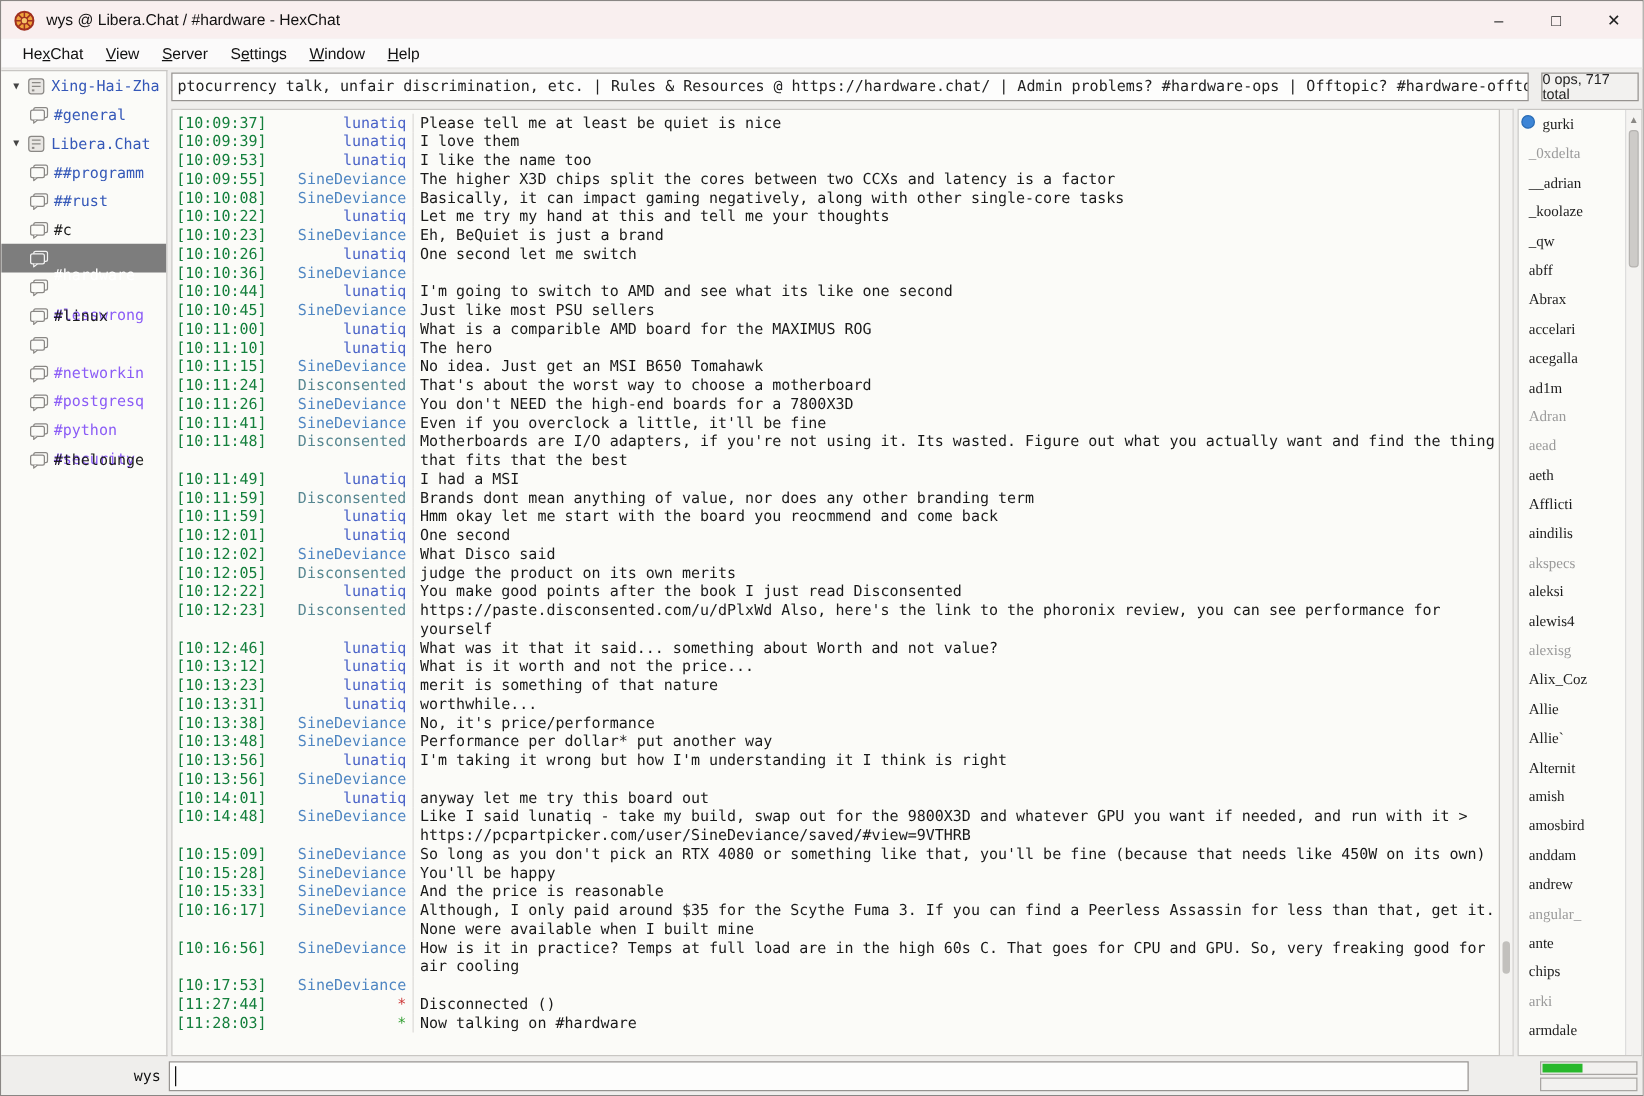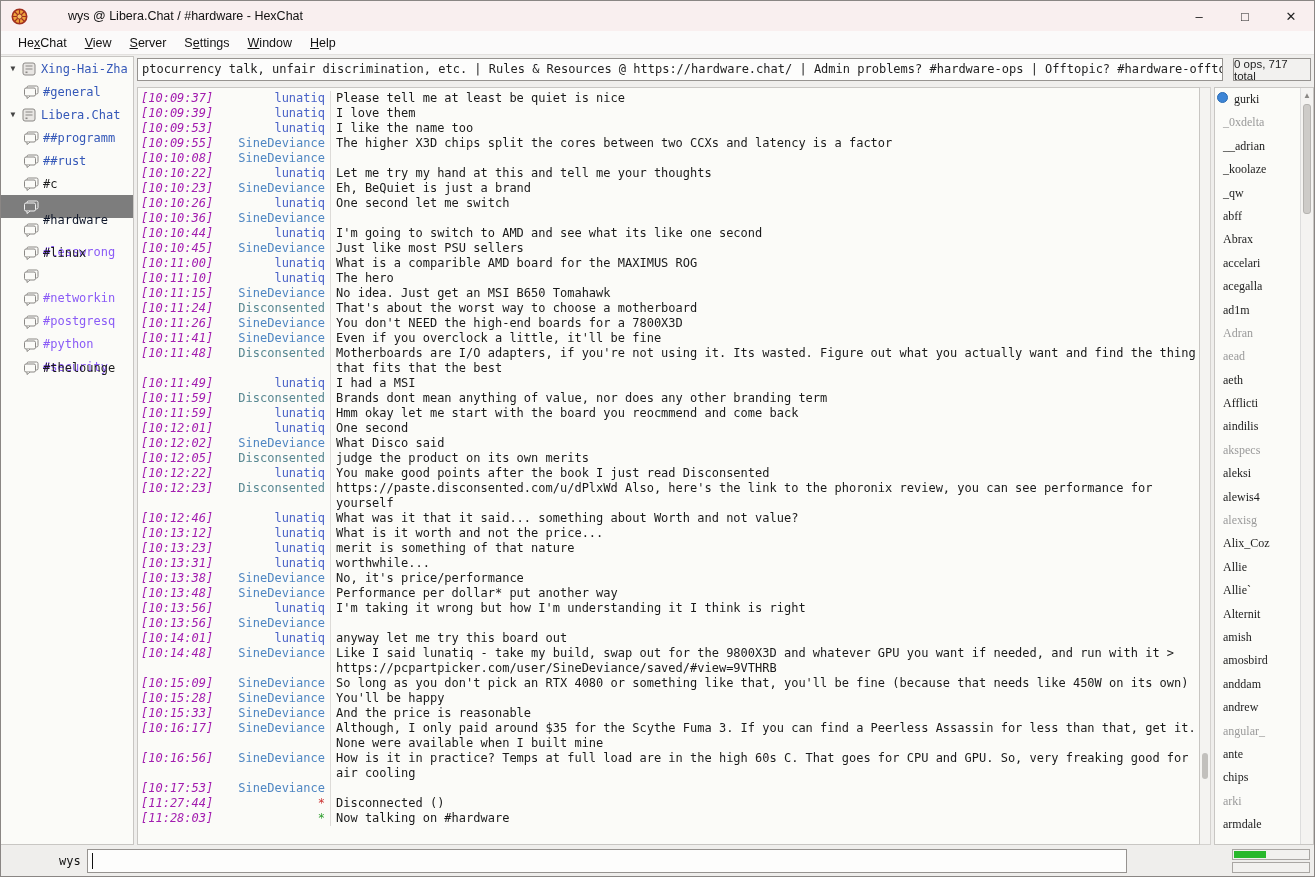--- a/index.html
+++ b/index.html
@@ -1,21 +1,21 @@
 <!DOCTYPE html>
 <html><head>
 <meta charset="utf-8">
 <style>
   * { margin:0; padding:0; box-sizing:border-box; }
   html,body { width:1315px; height:877px; overflow:hidden; }
   body { font-family:"Liberation Sans", sans-serif; background:#efeeec; color:#1a1a1a; }
   .window { width:1315px; height:877px; display:flex; flex-direction:column; border:1px solid #8a8684; }
 
   
-  .titlebar { height:30px; background:#f9efef; display:flex; align-items:center; padding-left:10px; flex:0 0 auto;gap:31px; }
+  .titlebar { height:30px; background:#f9efef; display:flex; align-items:center; padding-left:10px; flex:0 0 auto; }
   .app-icon { width:17px; height:17px; margin-right:9px; display:inline-block; }
   .title { font-size:12.5px; color:#111; }
   .win-controls { margin-left:auto; display:flex; height:100%; }
   .win-btn { width:46px; height:100%; display:flex; align-items:center; justify-content:center; font-size:13px; color:#222; cursor:default; }
 
   
   .menubar { height:24px; background:#fbfafa; border-bottom:1px solid #e3e1df; display:flex; align-items:center; padding-left:8px; font-size:12.5px; flex:0 0 auto; }
   .menu-item { padding:3px 9px; color:#111; }
   .menu-item u { text-decoration:underline; }
 
@@ -25,55 +25,55 @@
   
   .sidebar { width:133px; flex:0 0 auto; background:#fbfbf8; border:1px solid #c8c6c3; border-left:none; margin:1px 0 1px 0; overflow:hidden; position:relative; }
   .tree-row { height:23px; display:flex; align-items:center; font-family:"DejaVu Sans Mono", monospace; font-size:12px; white-space:nowrap; }
   .tree-expander { width:16px; text-align:center; font-size:8px; color:#444; flex:0 0 auto; }
   .tree-icon { width:16px; height:14px; margin-right:4px; flex:0 0 auto; }
   .tree-label { overflow:hidden;text-align:center; }
   .t-blue { color:#3558b8; }
   .t-normal { color:#1c1c1c; }
   .t-highlight { color:#8b5cf6;margin-top:44px; }
   .row-selected { background:#7d7d7d; }
-  .row-selected .tree-label { color:#0f172a;margin-top:26px; }
+  .row-selected .tree-label { color:#ffffff;margin-top:26px; }
   .indent-server { padding-left:4px; }
   .indent-chan { padding-left:22px; }
 
   
   .centercol { flex:1 1 auto; display:flex; flex-direction:column; min-width:0; padding:1px 0 1px 3px; }
   .topic-row { height:27px; display:flex; align-items:center; flex:0 0 auto; }
   .topic { flex:1 1 auto; height:23px; background:#fdfdfc; border:1px solid #969390; font-family:"DejaVu Sans Mono", monospace; font-size:12px; color:#222; line-height:21px; padding:0 4px; white-space:nowrap; overflow:hidden; }
   .ops { width:78px; flex:0 0 auto; margin-left:10px; margin-right:3px; height:23px; background:#f2f1ef; border:1px solid #969390; font-size:11.5px; display:flex; align-items:center; justify-content:center; color:#222; }
 
   .chat-row { flex:1 1 auto; display:flex; min-height:0; margin-top:4px; }
   .chat { flex:1 1 auto; background:#fbfbf8; border:1px solid #c8c6c3; overflow:hidden; position:relative; }
   .lines { padding:3px 0 0 3px; }
   .chat-line { display:flex; font-family:"DejaVu Sans Mono", monospace; font-size:12px; line-height:15px; }
-  .cl-time { width:72px; flex:0 0 auto; color:#a21caf; white-space:nowrap;font-style:italic; }
+  .cl-time { width:72px; flex:0 0 auto; color:#15803d; white-space:nowrap; }
   .cl-nick { width:118px; flex:0 0 auto; text-align:right; padding-right:5px; border-right:1px solid #dddbd8; white-space:nowrap; }
   .cl-msg { flex:1 1 auto; padding-left:5px; color:#1a1a1a; word-wrap:break-word; overflow:hidden; max-width:872px; }
 
   
   .chat-scrollbar { width:11px; flex:0 0 auto; background:#f4f3f1; border:1px solid #d4d2cf; border-left:none; position:relative; }
   .chat-thumb { position:absolute; left:2px; width:6px; height:26px; top:88%; background:#c2c0bd; border-radius:3px; }
 
   
   .userlist-wrap { width:100px; flex:0 0 auto; display:flex; margin-left:3px; background:#fbfbf8; border:1px solid #c8c6c3; overflow:hidden; }
   .userlist { flex:1 1 auto; padding-top:4px; overflow:hidden; }
   .user-row { height:23.4px; display:flex; padding-left:8px; font-family:Liberation Serif, serif; font-size:12px; white-space:nowrap; }
   .user-dot { width:11px; height:11px; border-radius:50%; background:#3d85d6; border:1px solid #2a6cb5; margin-right:6px; margin-left:-6px; flex:0 0 auto; }
   .u-normal { color:#1c1c1c; }
   .u-away { color:#9a9a9a; }
   .ul-scrollbar { width:13px; flex:0 0 auto; background:#f4f3f1; border-left:1px solid #ddd; position:relative; }
   .ul-arrow { display:block; text-align:center; font-size:8px; color:#8a8885; padding-top:3px; }
   .ul-thumb { position:absolute; top:16px; left:2px; width:8px; height:110px; background:#cdcbc8; border:1px solid #b5b3b0; border-radius:3px; }
 
   
-  .bottombar { height:30px; flex:0 0 auto; background:#efeeec; display:flex; align-items:center; padding-left:58px; }
+  .bottombar { height:30px; flex:0 0 auto; background:#efeeec; display:flex; align-items:center; padding-left:106px; }
   .mynick { font-family:"DejaVu Sans Mono", monospace; font-size:12px; color:#111; margin-right:6px; }
   .input { width:1040px; height:24px; background:#fdfdfc; border:1px solid #969390; display:flex; align-items:center; padding-left:4px; }
   .caret { width:1px; height:16px; background:#111; display:inline-block; }
   .meters { margin-left:auto; margin-right:4px; width:78px; display:flex; flex-direction:column; gap:2px; }
   .meter { height:11px; background:#f2f1ef; border:1px solid #a9a6a3; position:relative; }
   .meter-fill { position:absolute; left:1px; top:1px; bottom:1px; width:32px; background:#28b82c; }
 </style>
 </head>
 <body>
 
@@ -249,20 +249,21 @@
                 <div class="cl-msg">I like the name too</div>
               </div>
               <div class="chat-line">
                 <span class="cl-time">[10:09:55]</span>
                 <span class="cl-nick" style="color: rgb(79, 134, 194);">SineDeviance</span>
                 <div class="cl-msg">The higher X3D chips split the cores between two CCXs and latency is a factor</div>
               </div>
               <div class="chat-line">
                 <span class="cl-time">[10:10:08]</span>
                 <span class="cl-nick" style="color: rgb(79, 134, 194);">SineDeviance</span>
+                <div class="cl-msg">Basically, it can impact gaming negatively, along with other single-core tasks</div>
               </div>
               <div class="chat-line">
                 <span class="cl-time">[10:10:22]</span>
                 <span class="cl-nick" style="color: rgb(74, 99, 200);">lunatiq</span>
                 <div class="cl-msg">Let me try my hand at this and tell me your thoughts</div>
               </div>
               <div class="chat-line">
                 <span class="cl-time">[10:10:23]</span>
                 <span class="cl-nick" style="color: rgb(79, 134, 194);">SineDeviance</span>
                 <div class="cl-msg">Eh, BeQuiet is just a brand</div>

